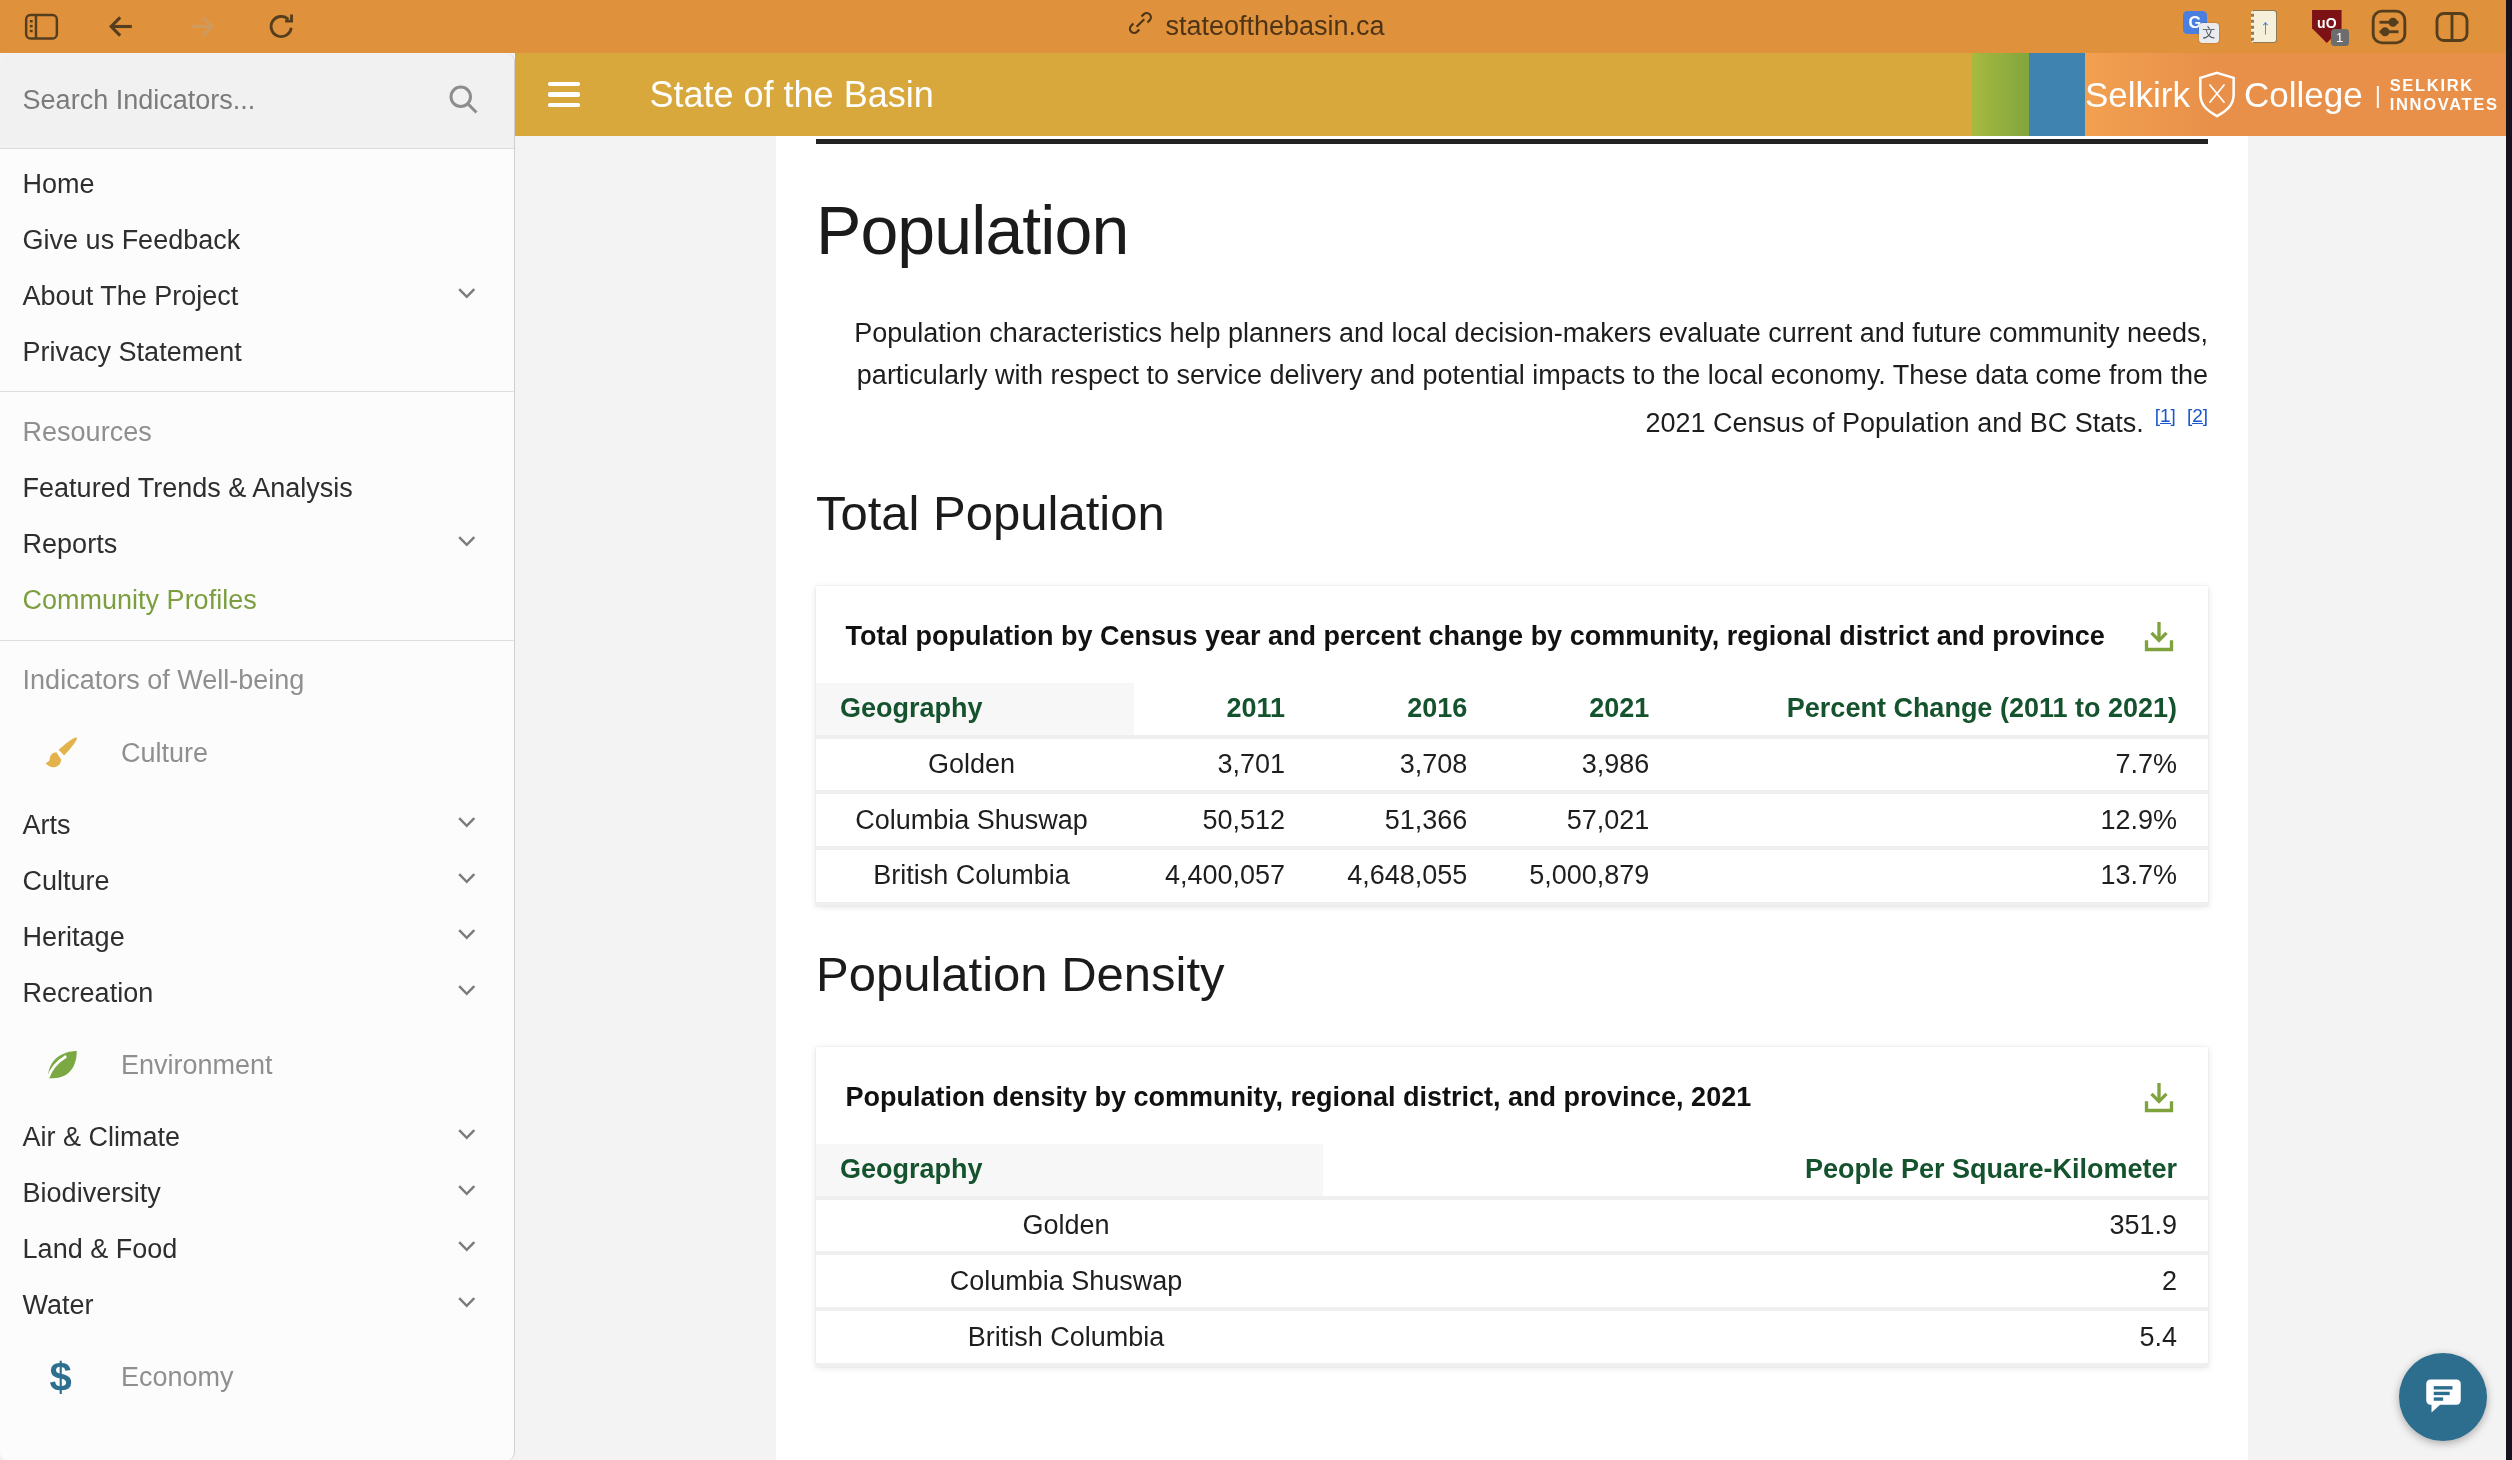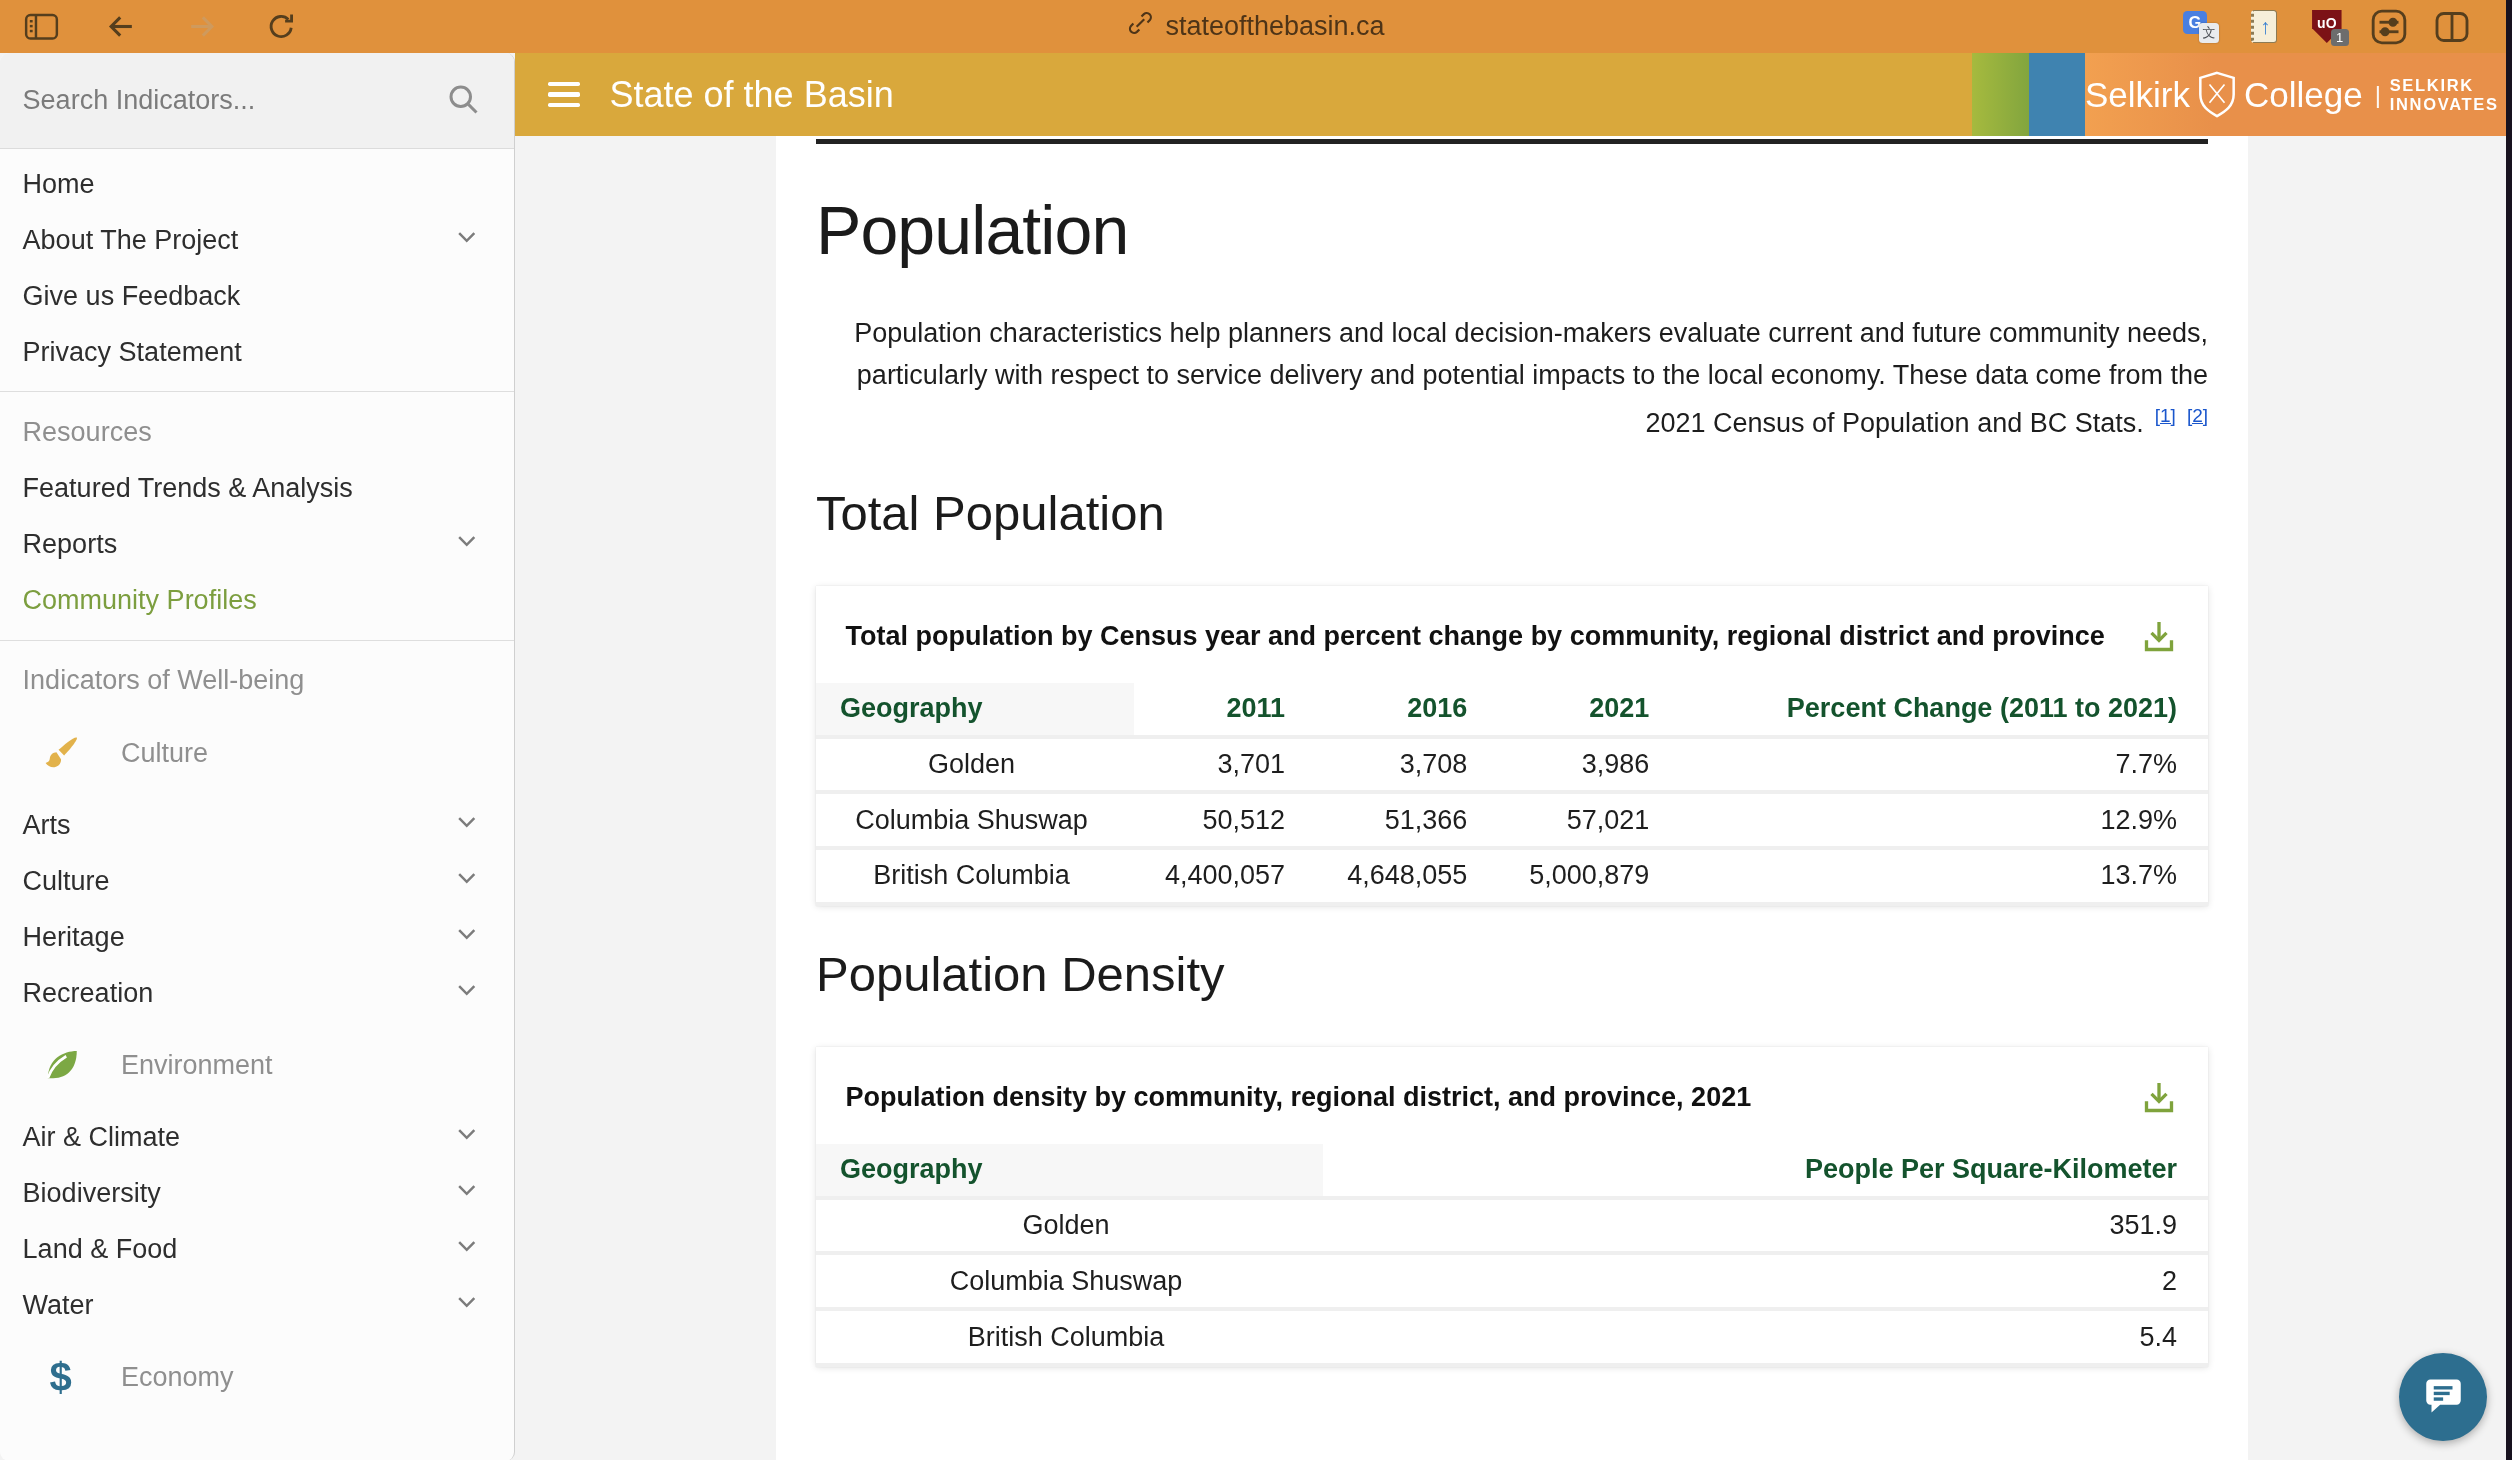--- a/index.html
+++ b/index.html
@@ -30,21 +30,21 @@
   .nav-item { height:56px; display:flex; align-items:center; padding:0 33px 0 22.6px; font-size:27px; color:#2e2e2e; cursor:pointer; }
   .nav-item .chev { margin-left:auto; }
   .nav-item.active { color:#7c9e3f; }
   .nav-label { height:57px; display:flex; align-items:center; padding-left:22.6px; font-size:27px; color:#8f8f8f; }
   .nav-divider { border-top:0.9px solid #dedede; margin:11.3px 0; }
   .nav-cat { height:88px; display:flex; align-items:center; padding-left:38px; font-size:27px; color:#8f8f8f; }
   .nav-cat .cat-icon { width:45px; display:flex; justify-content:center; }
   .nav-cat .cat-label { margin-left:38px; }
   .dollar { color:#2e6e8e; font-size:40px; font-weight:bold; }
   
-  .app-header { position:absolute; left:515px; top:53px; width:1997px; height:83px; background:#d9a83c; display:flex; align-items:center; }
+  .app-header { position:absolute; left:515px; top:53px; width:1997px; height:83px; background:#d9a83c; display:flex; align-items:center;gap:40px; }
   .hamburger { margin-left:33px; display:flex; flex-direction:column; gap:6px; cursor:pointer; }
   .hamburger span { width:32px; height:4.3px; background:#fff; border-radius:1.7px; }
   .site-title { margin-left:29.5px; color:#fff; font-size:36px; }
   .header-right { margin-left:auto; display:flex; height:83px; }
   .stripe-green { width:57px; height:83px; background:linear-gradient(90deg,#a6ba3e,#82a53e); }
   .stripe-blue { width:56px; height:83px; background:#3f83b0; }
   .logo-block { width:427px; height:83px; background:linear-gradient(90deg,#f2a050,#e8904a 30%,#e8904a); display:flex; align-items:center; justify-content:center; color:#fff; }
   .logo-selkirk { font-size:35px; }
   .logo-college { font-size:35px; }
   .logo-shield { margin:0 7px; display:flex; }
@@ -155,28 +155,28 @@
           <circle cx="10.5" cy="10.5" r="6.5"></circle>
           <line x1="15.6" y1="15.6" x2="21" y2="21"></line>
         </svg>
     </span>
   </div>
   <div class="nav">
     <div class="nav-item">
         <span>Home</span>
       </div>
     <div class="nav-item">
+        <span>Give us Feedback</span>
+      </div>
+    <div class="nav-item">
       <span>About The Project</span>
       <span class="chev"><svg width="29.5" height="26" viewBox="0 0 24 24" fill="none" stroke="#7c7c7c" stroke-width="2.3">
             <polyline points="5,8.5 12,15.5 19,8.5"></polyline>
           </svg></span>
     </div>
-    <div class="nav-item">
-        <span>Give us Feedback</span>
-      </div>
     <div class="nav-item">
         <span>Privacy Statement</span>
       </div>
     <div class="nav-divider"></div>
     <div class="nav-label">Resources</div>
     <div class="nav-item">
         <span>Featured Trends &amp; Analysis</span>
       </div>
     <div class="nav-item">
       <span>Reports</span>

